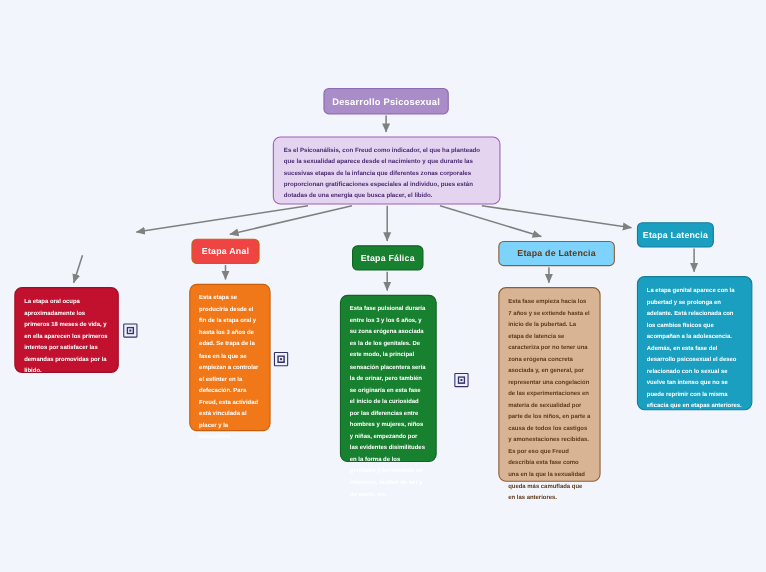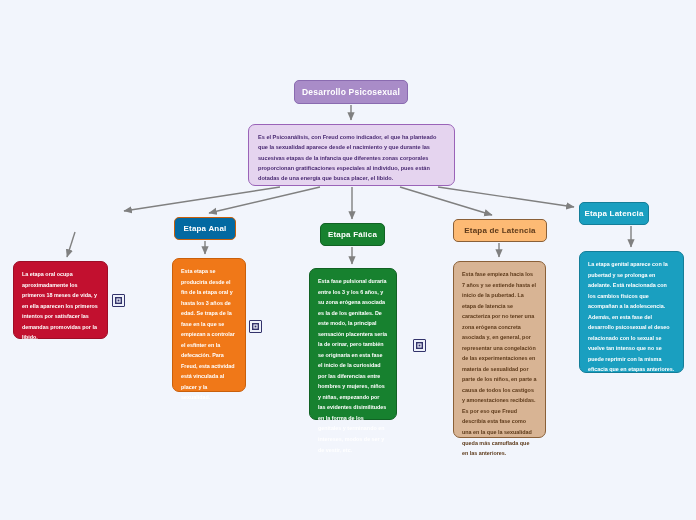--- a/index.html
+++ b/index.html
@@ -100,31 +100,31 @@
     line-height: 1.95;
     display: block;
     text-align: left;
   }
   
   .n-oral-title   { left: 49px;  top: 208px; width: 70px;  background: #c2102f; border-color: #9d0d26; }
   .n-oral-title .label { color: #ffffff; }
   .n-oral-body    { left: 13px;  top: 261px; width: 95px;  height: 78px; background: #c2102f; border: 1px solid #9d0d26; }
   .n-oral-body .label  { color: #ffffff; }
   
-  .n-anal-title   { left: 174px; top: 217px; width: 62px;  background: #0369a1; border-color: #c95f0b; }
+  .n-anal-title   { left: 174px; top: 217px; width: 62px;  background: #ef4444; border-color: #c95f0b; }
   .n-anal-title .label { color: #ffffff; }
   .n-anal-body    { left: 172px; top: 258px; width: 74px;  height: 134px; background: #f07818; border: 1px solid #c95f0b; }
   .n-anal-body .label  { color: #ffffff; }
   
   .n-falica-title { left: 320px; top: 223px; width: 65px;  background: #17812f; border-color: #116224; }
   .n-falica-title .label { color: #ffffff; }
   .n-falica-body  { left: 309px; top: 268px; width: 88px;  height: 152px; background: #17812f; border: 1px solid #116224; }
   .n-falica-body .label { color: #ffffff; }
   
-  .n-latencia-title { left: 453px; top: 219px; width: 94px; background: #fdba74; border-color: #8a6038; }
+  .n-latencia-title { left: 453px; top: 219px; width: 106px; background: #7dd3fc; border-color: #8a6038; }
   .n-latencia-title .label { color: #5d3a1a; }
   .n-latencia-body  { left: 453px; top: 261px; width: 93px; height: 177px; background: #d8b494; border: 1px solid #8a6038; }
   .n-latencia-body .label { color: #5d3a1a; }
   
   .n-genital-title { left: 579px; top: 202px; width: 70px; background: #1a9fc0; border-color: #147e99; }
   .n-genital-title .label { color: #ffffff; }
   .n-genital-body  { left: 579px; top: 251px; width: 105px; height: 122px; background: #1a9fc0; border: 1px solid #147e99; }
   .n-genital-body .label { color: #ffffff; }
   
   .badge {

